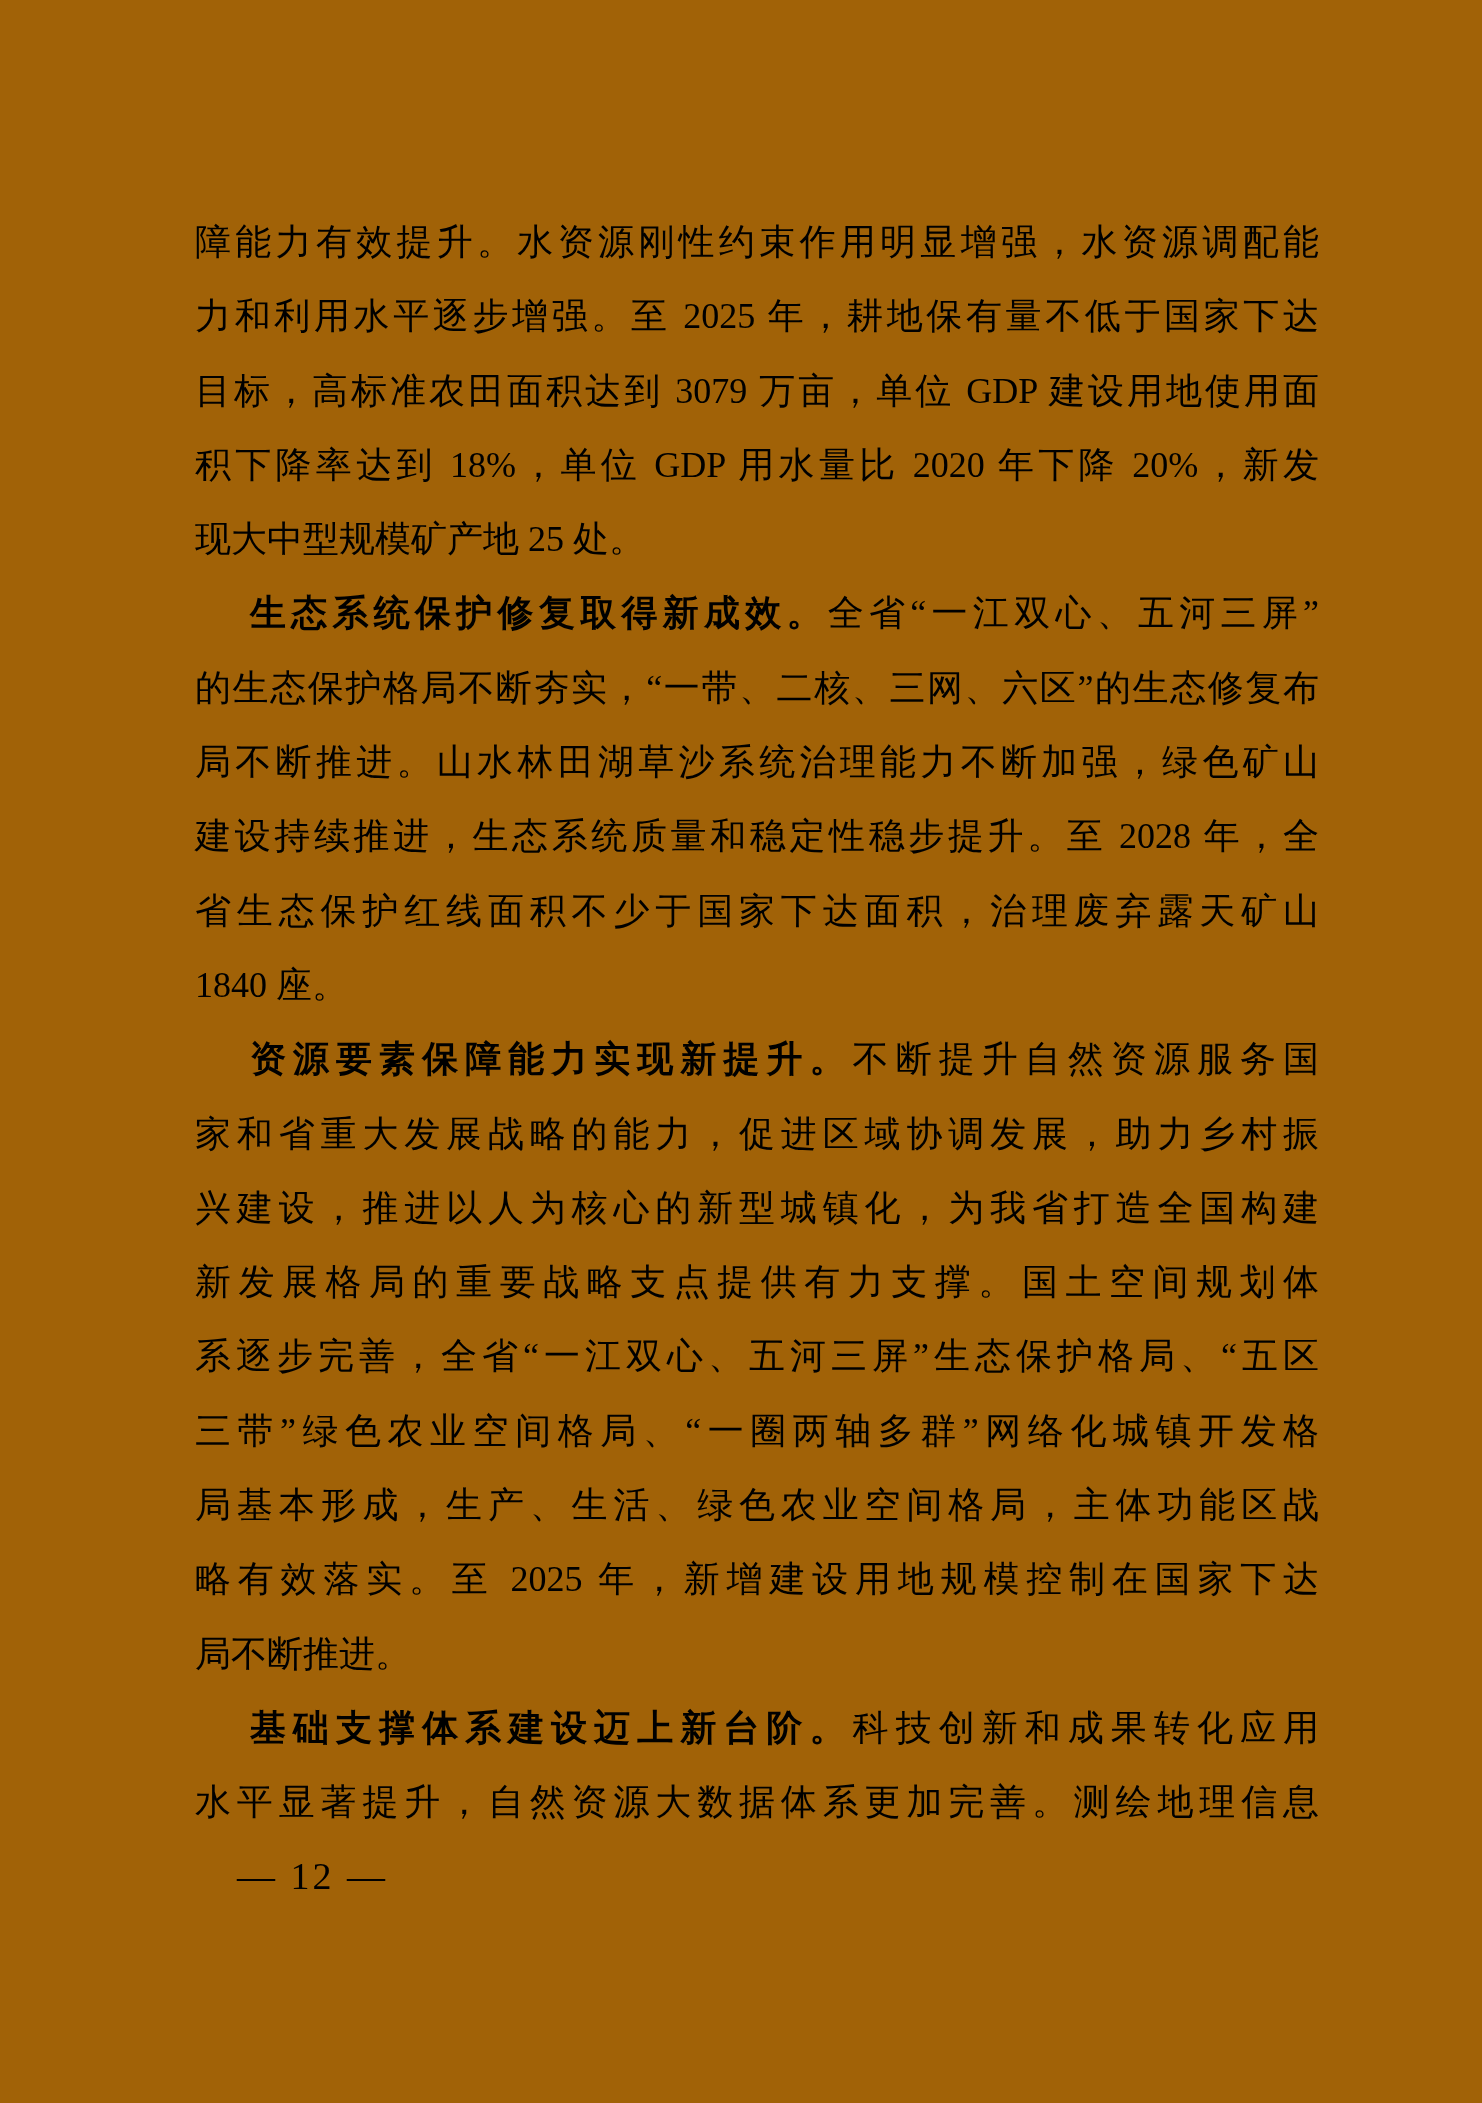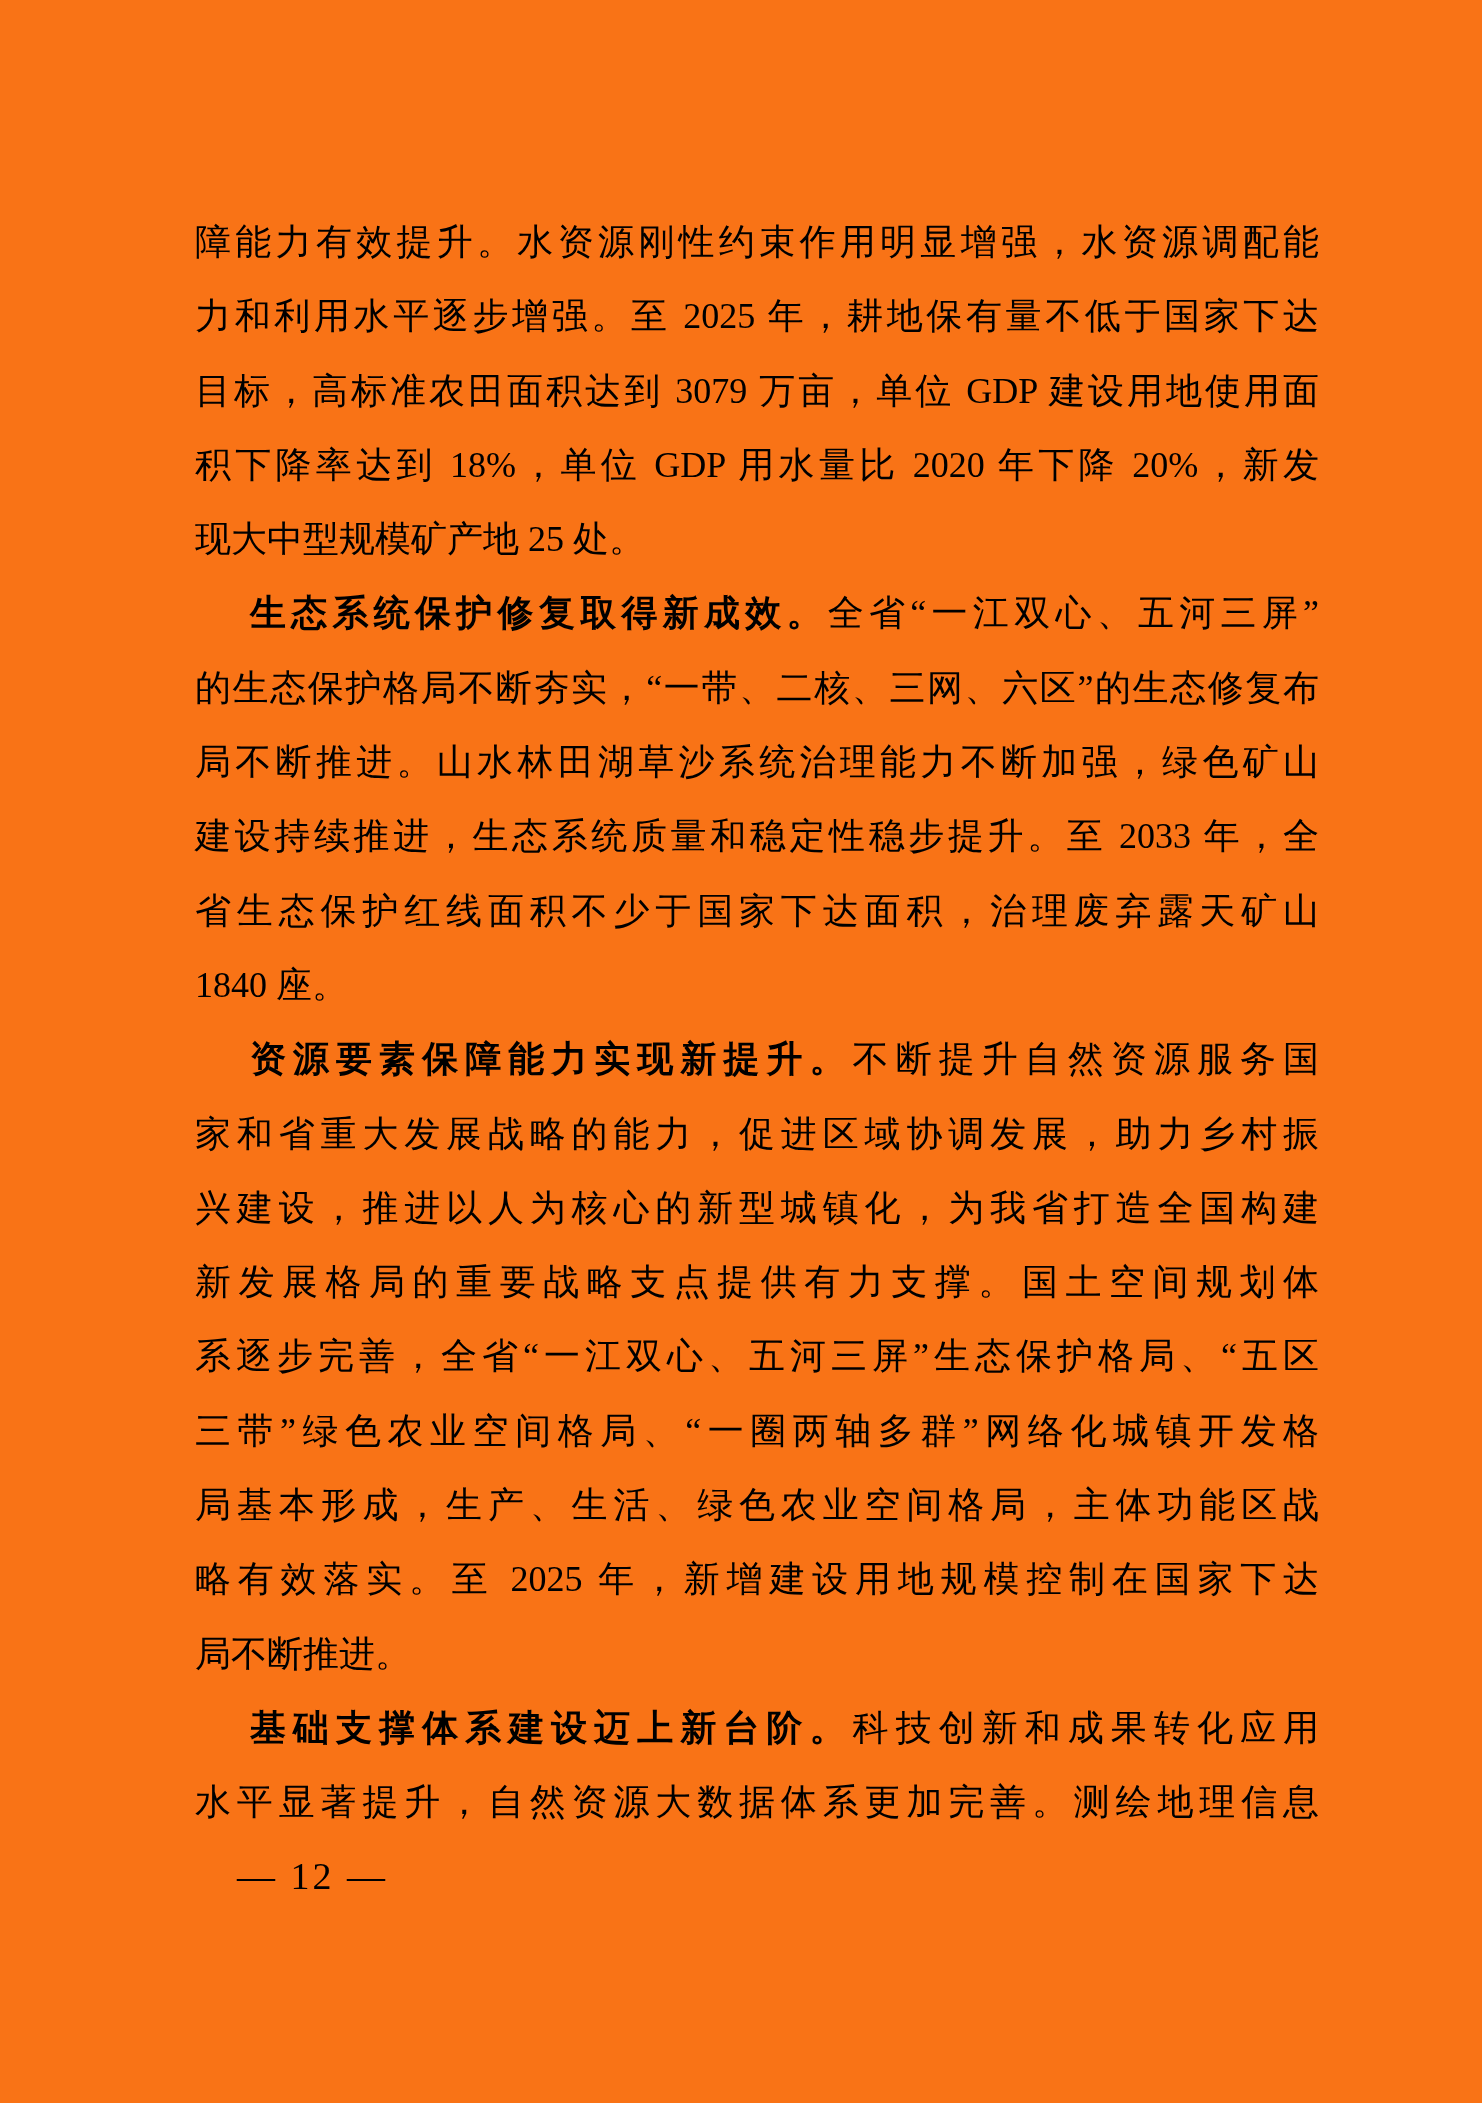--- a/index.html
+++ b/index.html
@@ -11,21 +11,21 @@
     width: 1482px;
     height: 2103px;
     background: #ffffff;
     color: #000000;
     font-family: "Liberation Serif", "DejaVu Serif", serif;
     overflow: hidden;
   }
   .page {
     position: absolute;
     inset: 0;
-    background: #f97316;
+    background: #a16207;
   }
   .text-block {
     position: absolute;
     left: 195px;
     top: 205px;
     width: 1124px;
   }
   .line {
     font-size: 36px;
     line-height: 74.3px;
@@ -64,21 +64,21 @@
     <div class="line">力和利用水平逐步增强。至 2025 年，耕地保有量不低于国家下达</div>
     <div class="line">目标，高标准农田面积达到 3079 万亩，单位 GDP 建设用地使用面</div>
     <div class="line">积下降率达到 18%，单位 GDP 用水量比 2020 年下降 20%，新发</div>
     <div class="line para-end">现大中型规模矿产地 25 处。</div>
 
     <div class="line indent">
       <span class="lead">生态系统保护修复取得新成效。</span><span>全省“一江双心、五河三屏”</span>
     </div>
     <div class="line">的生态保护格局不断夯实，“一带、二核、三网、六区”的生态修复布</div>
     <div class="line">局不断推进。山水林田湖草沙系统治理能力不断加强，绿色矿山</div>
-    <div class="line">建设持续推进，生态系统质量和稳定性稳步提升。至 2033 年，全</div>
+    <div class="line">建设持续推进，生态系统质量和稳定性稳步提升。至 2028 年，全</div>
     <div class="line">省生态保护红线面积不少于国家下达面积，治理废弃露天矿山</div>
     <div class="line para-end">1840 座。</div>
 
     <div class="line indent">
       <span class="lead">资源要素保障能力实现新提升。</span><span>不断提升自然资源服务国</span>
     </div>
     <div class="line">家和省重大发展战略的能力，促进区域协调发展，助力乡村振</div>
     <div class="line">兴建设，推进以人为核心的新型城镇化，为我省打造全国构建</div>
     <div class="line">新发展格局的重要战略支点提供有力支撑。国土空间规划体</div>
     <div class="line">系逐步完善，全省“一江双心、五河三屏”生态保护格局、“五区</div>

